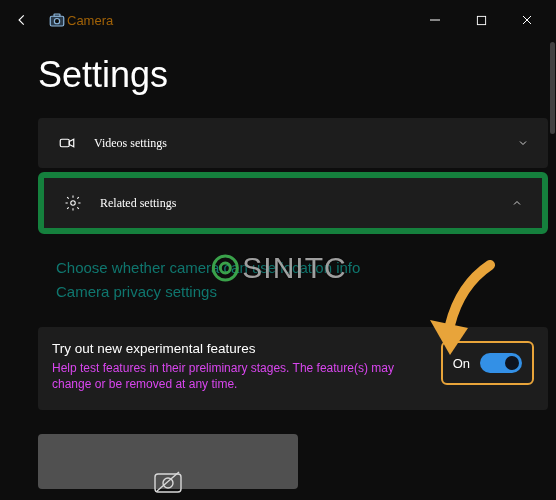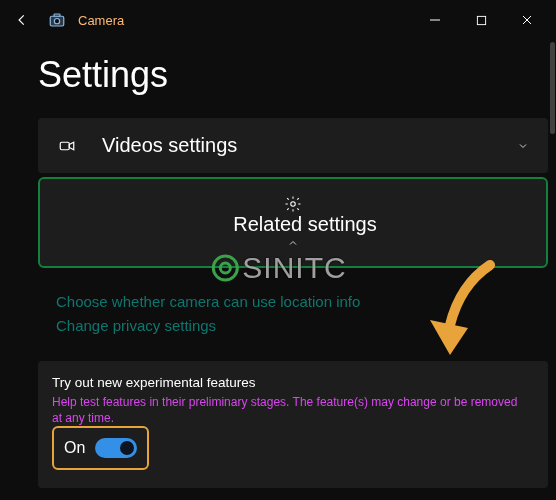--- a/index.html
+++ b/index.html
@@ -12,67 +12,65 @@
     position: relative;
   }
   .titlebar {
     height: 40px;
     display: flex; align-items: center;
     padding: 0 6px 0 14px;
     background: #0d0d0d;
   }
   .titlebar-back { width: 16px; height: 16px; display:flex; align-items:center; justify-content:center; cursor:pointer;}
   .camera-icon { width:18px; height:18px; margin-left:18px; display:flex; align-items:center; justify-content:center;}
-  .titlebar-title { font-size:13px; margin-left:12px; color:#fdba74; }
+  .titlebar-title { font-size:13px; margin-left:1px; color:#a16207; }
   .titlebar-spacer { flex:1; }
   .win-btn { width:46px; height:30px; display:flex; align-items:center; justify-content:center; cursor:pointer;}
   .page-title { font-size:36px; font-weight:400; margin: 14px 0 22px 38px; }
   .content { padding: 0 8px 0 38px; position:relative; }
   .scrollbar-shadow { position:absolute; right:1px; top:42px; width:5px; height:92px; background:#414141; border-radius:3px; }
   .panel {
     background:#1d1d1d;
     border-radius:4px;
     margin-bottom:4px;
     padding:16px 18px;
     display:flex; align-items:center;
     cursor:pointer;
     position:relative;
   }
   .panel .iconwrap { width:22px; display:flex; align-items:center; justify-content:center; }
-  .panel .label { margin-left:24px; font-size:20px; flex:1; }
+  .panel .label { margin-left:16px; font-size:12px; flex:1;font-family:Liberation Serif, serif; }
   .chev { width:14px; height:14px; display:flex; align-items:center; justify-content:center; color:#cfcfcf;}
   .panel.highlight {
-    border:2px solid #15803d;
+    border:6px solid #15803d;
     border-radius:6px;
-    flex-direction:column;
   }
   .subpanel {
     background:transparent;
     padding:14px 18px 10px 18px;
   }
   .link { color:#0f766e; font-size:15px; margin:7px 0; display:block; cursor:pointer;}
   .features {
     background:#1d1d1d;
     border-radius:4px;
     margin-top:10px;
     padding:14px 14px 18px 14px;
     display:flex; align-items:flex-start;
     position:relative;
-    flex-direction:column;
   }
   .features-text { flex:1; padding-right:12px;}
   .features-title { font-size:13.5px; margin-bottom:4px;}
   .features-desc { font-size:12px; color:#d946ef; line-height:1.35;}
   .toggle-area {
     display:flex; align-items:center; gap:10px;
     border:2px solid #e8a43a; border-radius:6px;
     padding:8px 10px;
     height:44px;
   }
-  .toggle-label { font-size:16px; }
+  .toggle-label { font-size:13px; }
   .toggle {
     width:42px; height:20px; background:#3390e6; border-radius:10px; position:relative;
   }
   .toggle-knob {
     position:absolute; right:3px; top:3px; width:14px; height:14px; background:#0d1420; border-radius:50%;
   }
   .card {
     background:#505050;
     margin-top:24px;
     height:55px;
@@ -172,21 +170,21 @@
     <div class="label">Related settings</div>
     <div class="chev">
       <svg width="12" height="12" viewBox="0 0 24 24" fill="none" stroke="#cfcfcf" stroke-width="2">
           <polyline points="6 15 12 9 18 15"></polyline>
         </svg>
     </div>
   </div>
 
   <div class="subpanel">
     <a class="link">Choose whether camera can use location info</a>
-    <a class="link">Change privacy settings</a>
+    <a class="link">Camera privacy settings</a>
   </div>
 
   <div class="features">
     <div class="features-text">
       <div class="features-title">Try out new experimental features</div>
       <div class="features-desc">Help test features in their preliminary stages. The feature(s) may change or be removed at any time.</div>
     </div>
     <div class="toggle-area">
       <span class="toggle-label">On</span>
       <div class="toggle">

